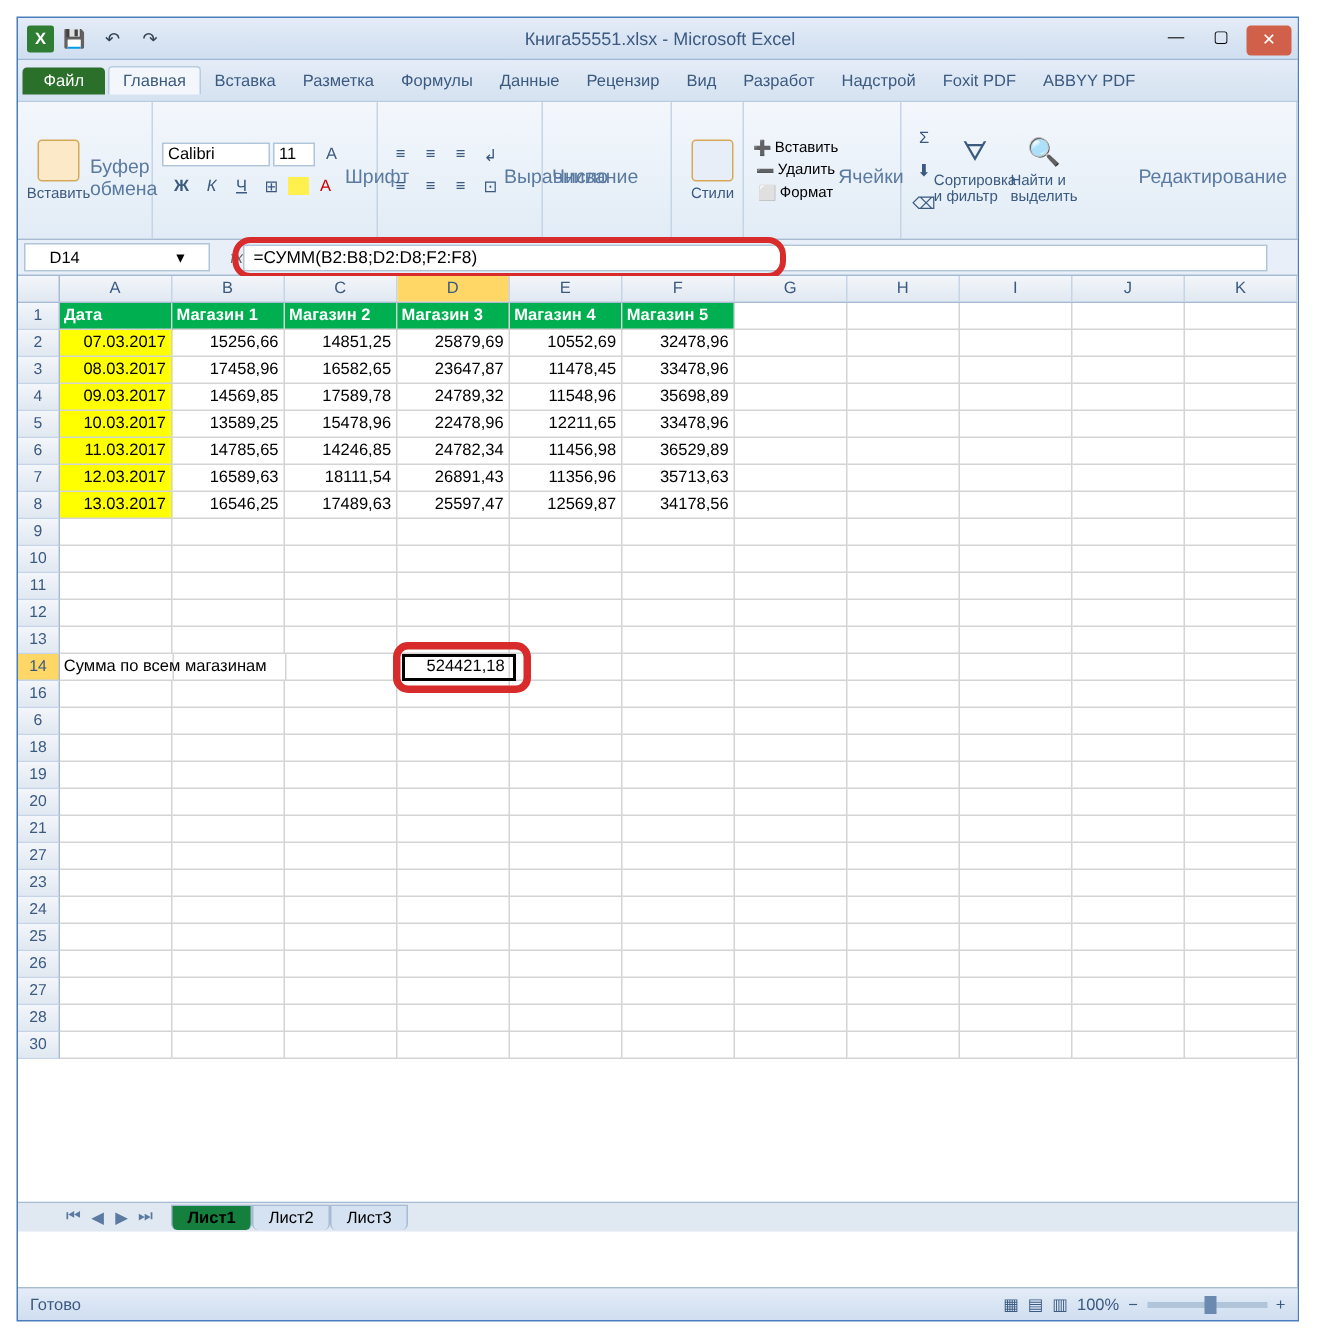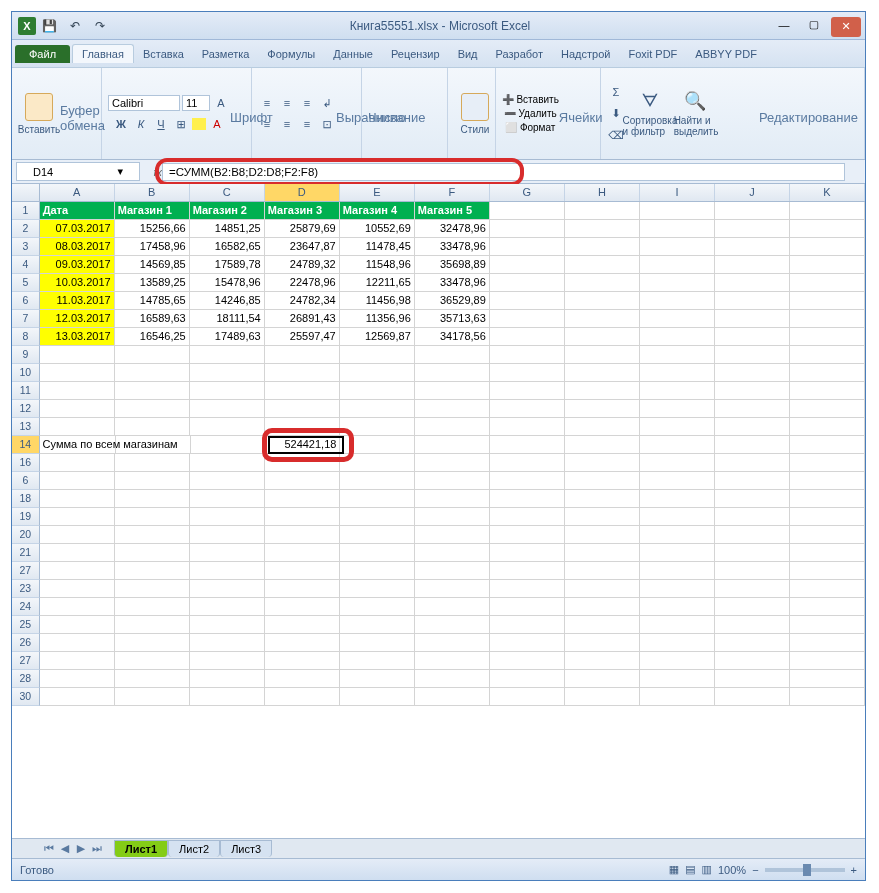--- a/index.html
+++ b/index.html
@@ -45,23 +45,23 @@
 .cell.textl { text-align: left; }
 .cell.hdr-green { background: #00b050; color: #fff; text-align: left; font-weight: bold; }
 .cell.date-yellow { background: #ffff00; text-align: right; }
 .cell.overflow { overflow: visible; }
 .active-cell-border { position: absolute; border: 2px solid #000; pointer-events: none; }
 .callout-result { position: absolute; border: 5px solid #d82c2c; border-radius: 10px; pointer-events: none; }
 .sheet-tabs { height: 20px; background: #e0e8f1; border-top: 1px solid #a7bbd3; display: flex; align-items: center; padding-left: 30px; gap: 0; font-size: 11px; }
 .sheet-nav { display: flex; gap: 2px; margin-right: 10px; }
 .sheet-nav span { width: 14px; text-align: center; color: #5a7aa0; }
 .sheet-tab { padding: 2px 10px; background: #fff; border: 1px solid #a7bbd3; border-bottom: none; border-radius: 0 0 4px 4px; margin-top: -1px; }
-.sheet-tab.active { background: #84cc16; font-weight: bold; }
+.sheet-tab.active { background: #15803d; font-weight: bold; }
 .sheet-tab.inactive { background: #d5e2f1; }
-.status-bar { height: 22px; background: linear-gradient(#e4ecf7, #cfdef0); border-top: 1px solid #a7bbd3; display: flex; align-items: center; padding: 0 8px; font-size: 11px; color: #3b5a80; justify-content: space-between; }
+.status-bar { height: 22px; background: linear-gradient(#e4ecf7, #cfdef0); border-top: 1px solid #a7bbd3; display: flex; align-items: center; padding: 0 8px; font-size: 11px; color: #3b5a80; justify-content: space-between; margin-top: 37px; }
 .zoom-controls { display: flex; align-items: center; gap: 6px; }
 .zoom-slider { width: 80px; height: 4px; background: #b0c4da; position: relative; }
 .zoom-slider::after { content: ''; position: absolute; width: 8px; height: 12px; background: #6a8ab0; left: 38px; top: -4px; }
 </style>
 </head>
 <body>
 
 <div class="window">
   <div class="titlebar">
     <div class="qa-toolbar">

